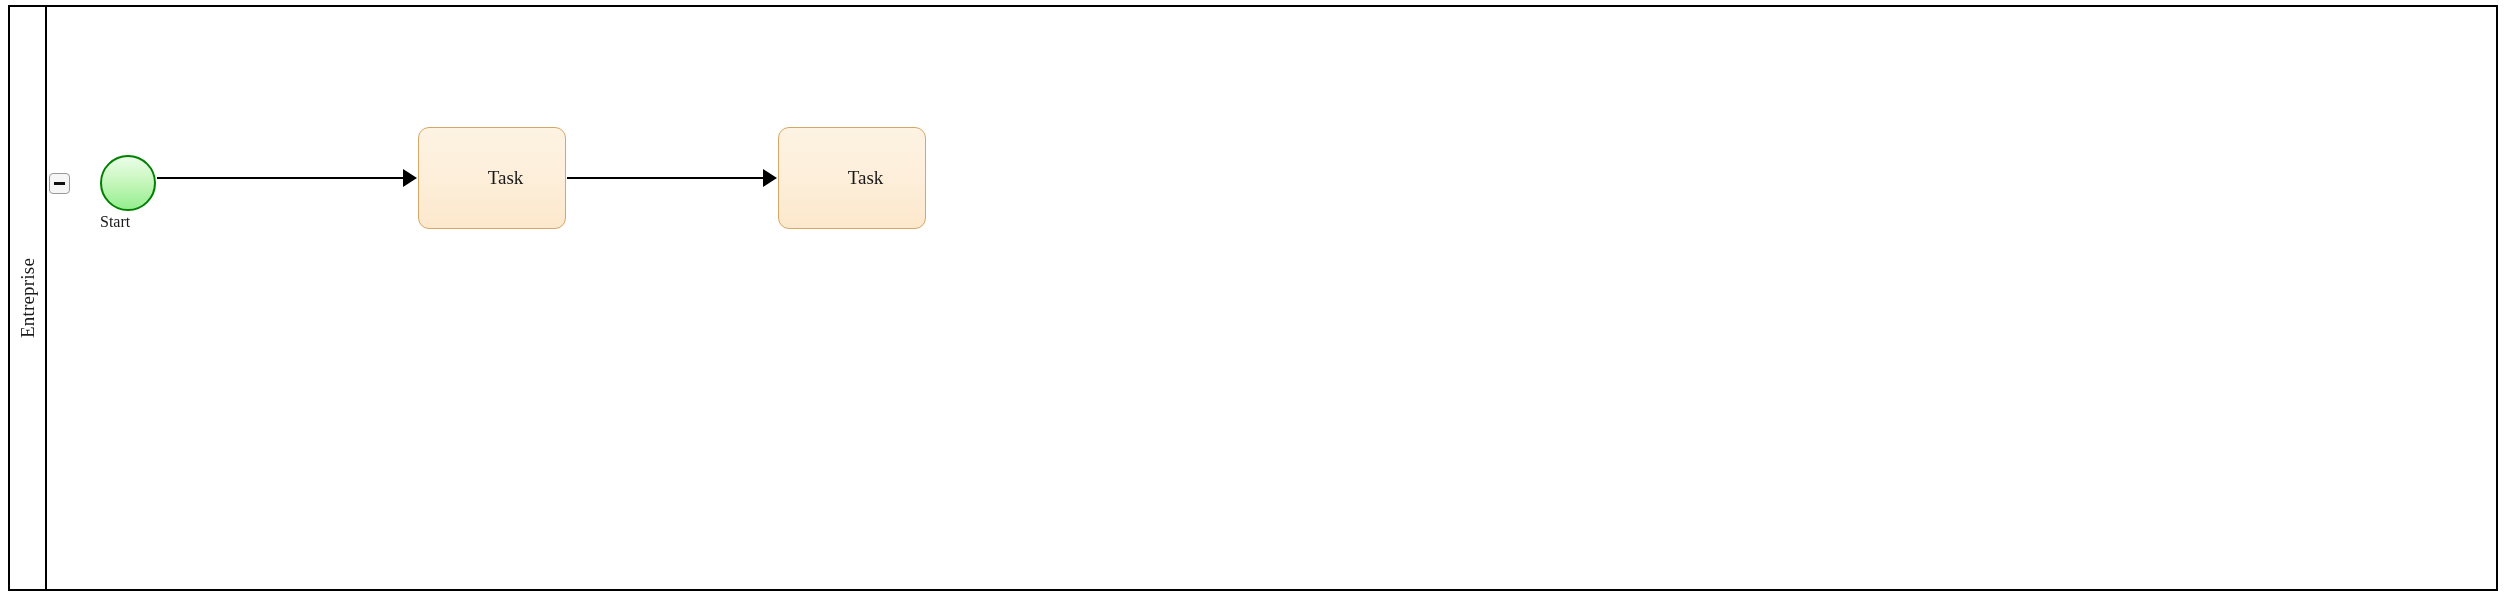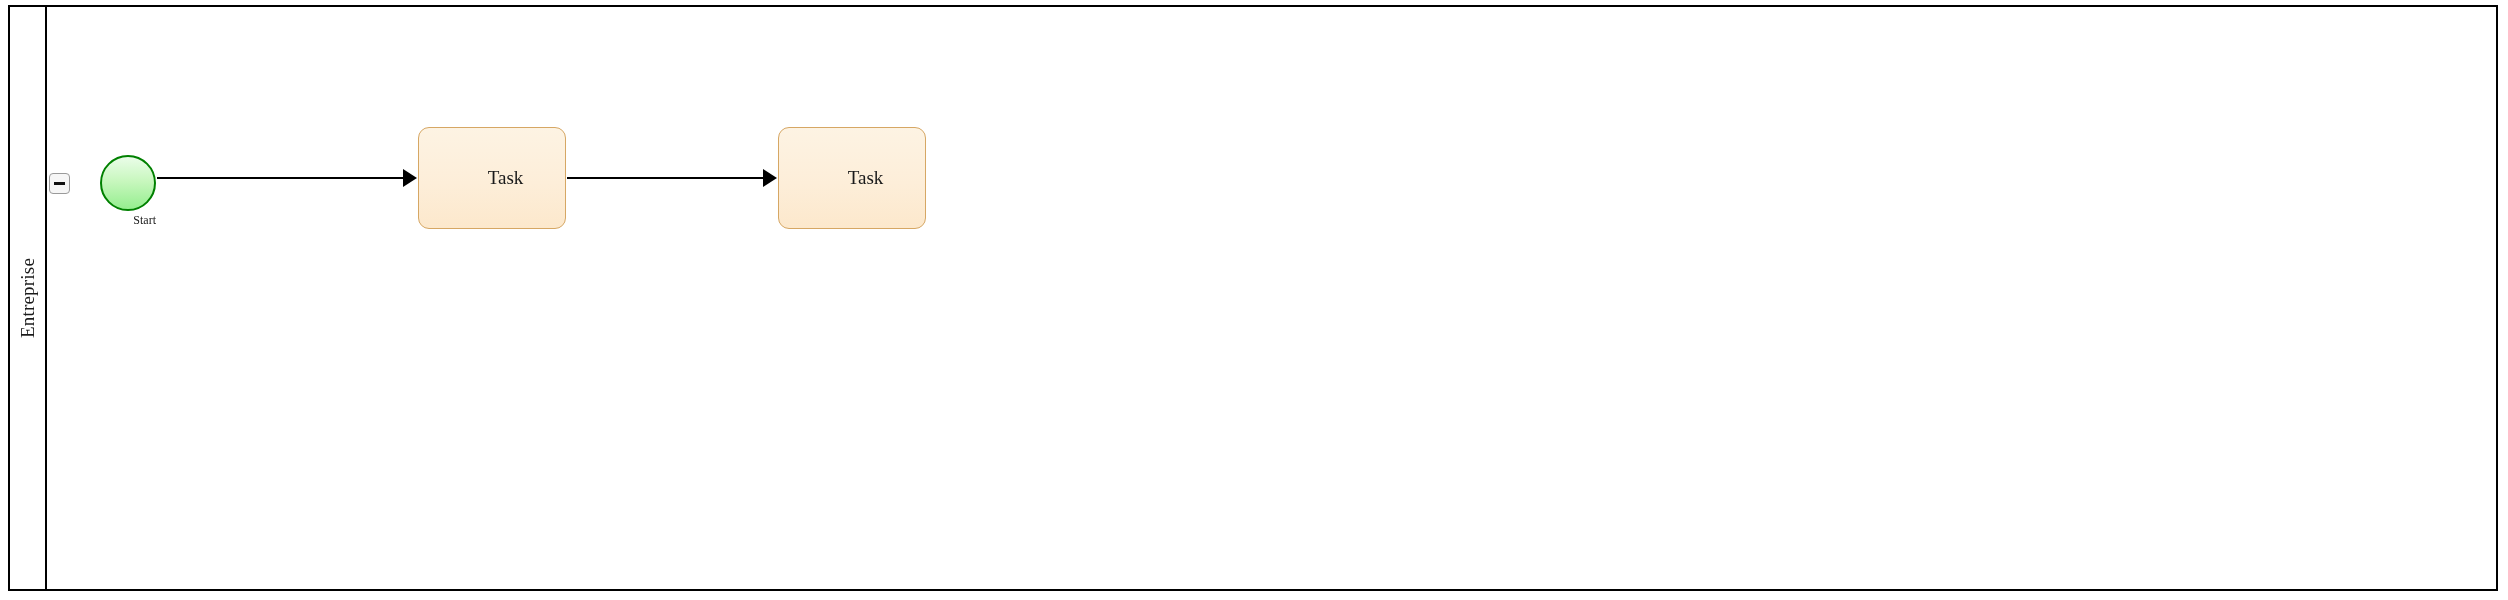--- a/index.html
+++ b/index.html
@@ -100,22 +100,22 @@
     box-sizing: border-box;
     border-radius: 50%;
     border: 2.2px solid #008000;
     background: linear-gradient(to bottom, #eafde9 0%, #c9f7bf 45%, #95ee8f 100%);
   }
   .start-label {
     position: absolute;
     left: 53px;
     top: 206px;
     width: 56px;
-    text-align: right;
-    font-size: 12px;
+    text-align: left;
+    font-size: 16px;
     color: #1a1a1a;
     font-family: "Liberation Serif", serif;
     white-space: nowrap;
   }
 
   
   .task {
     position: absolute;
     top: 120px;
     width: 148px;

